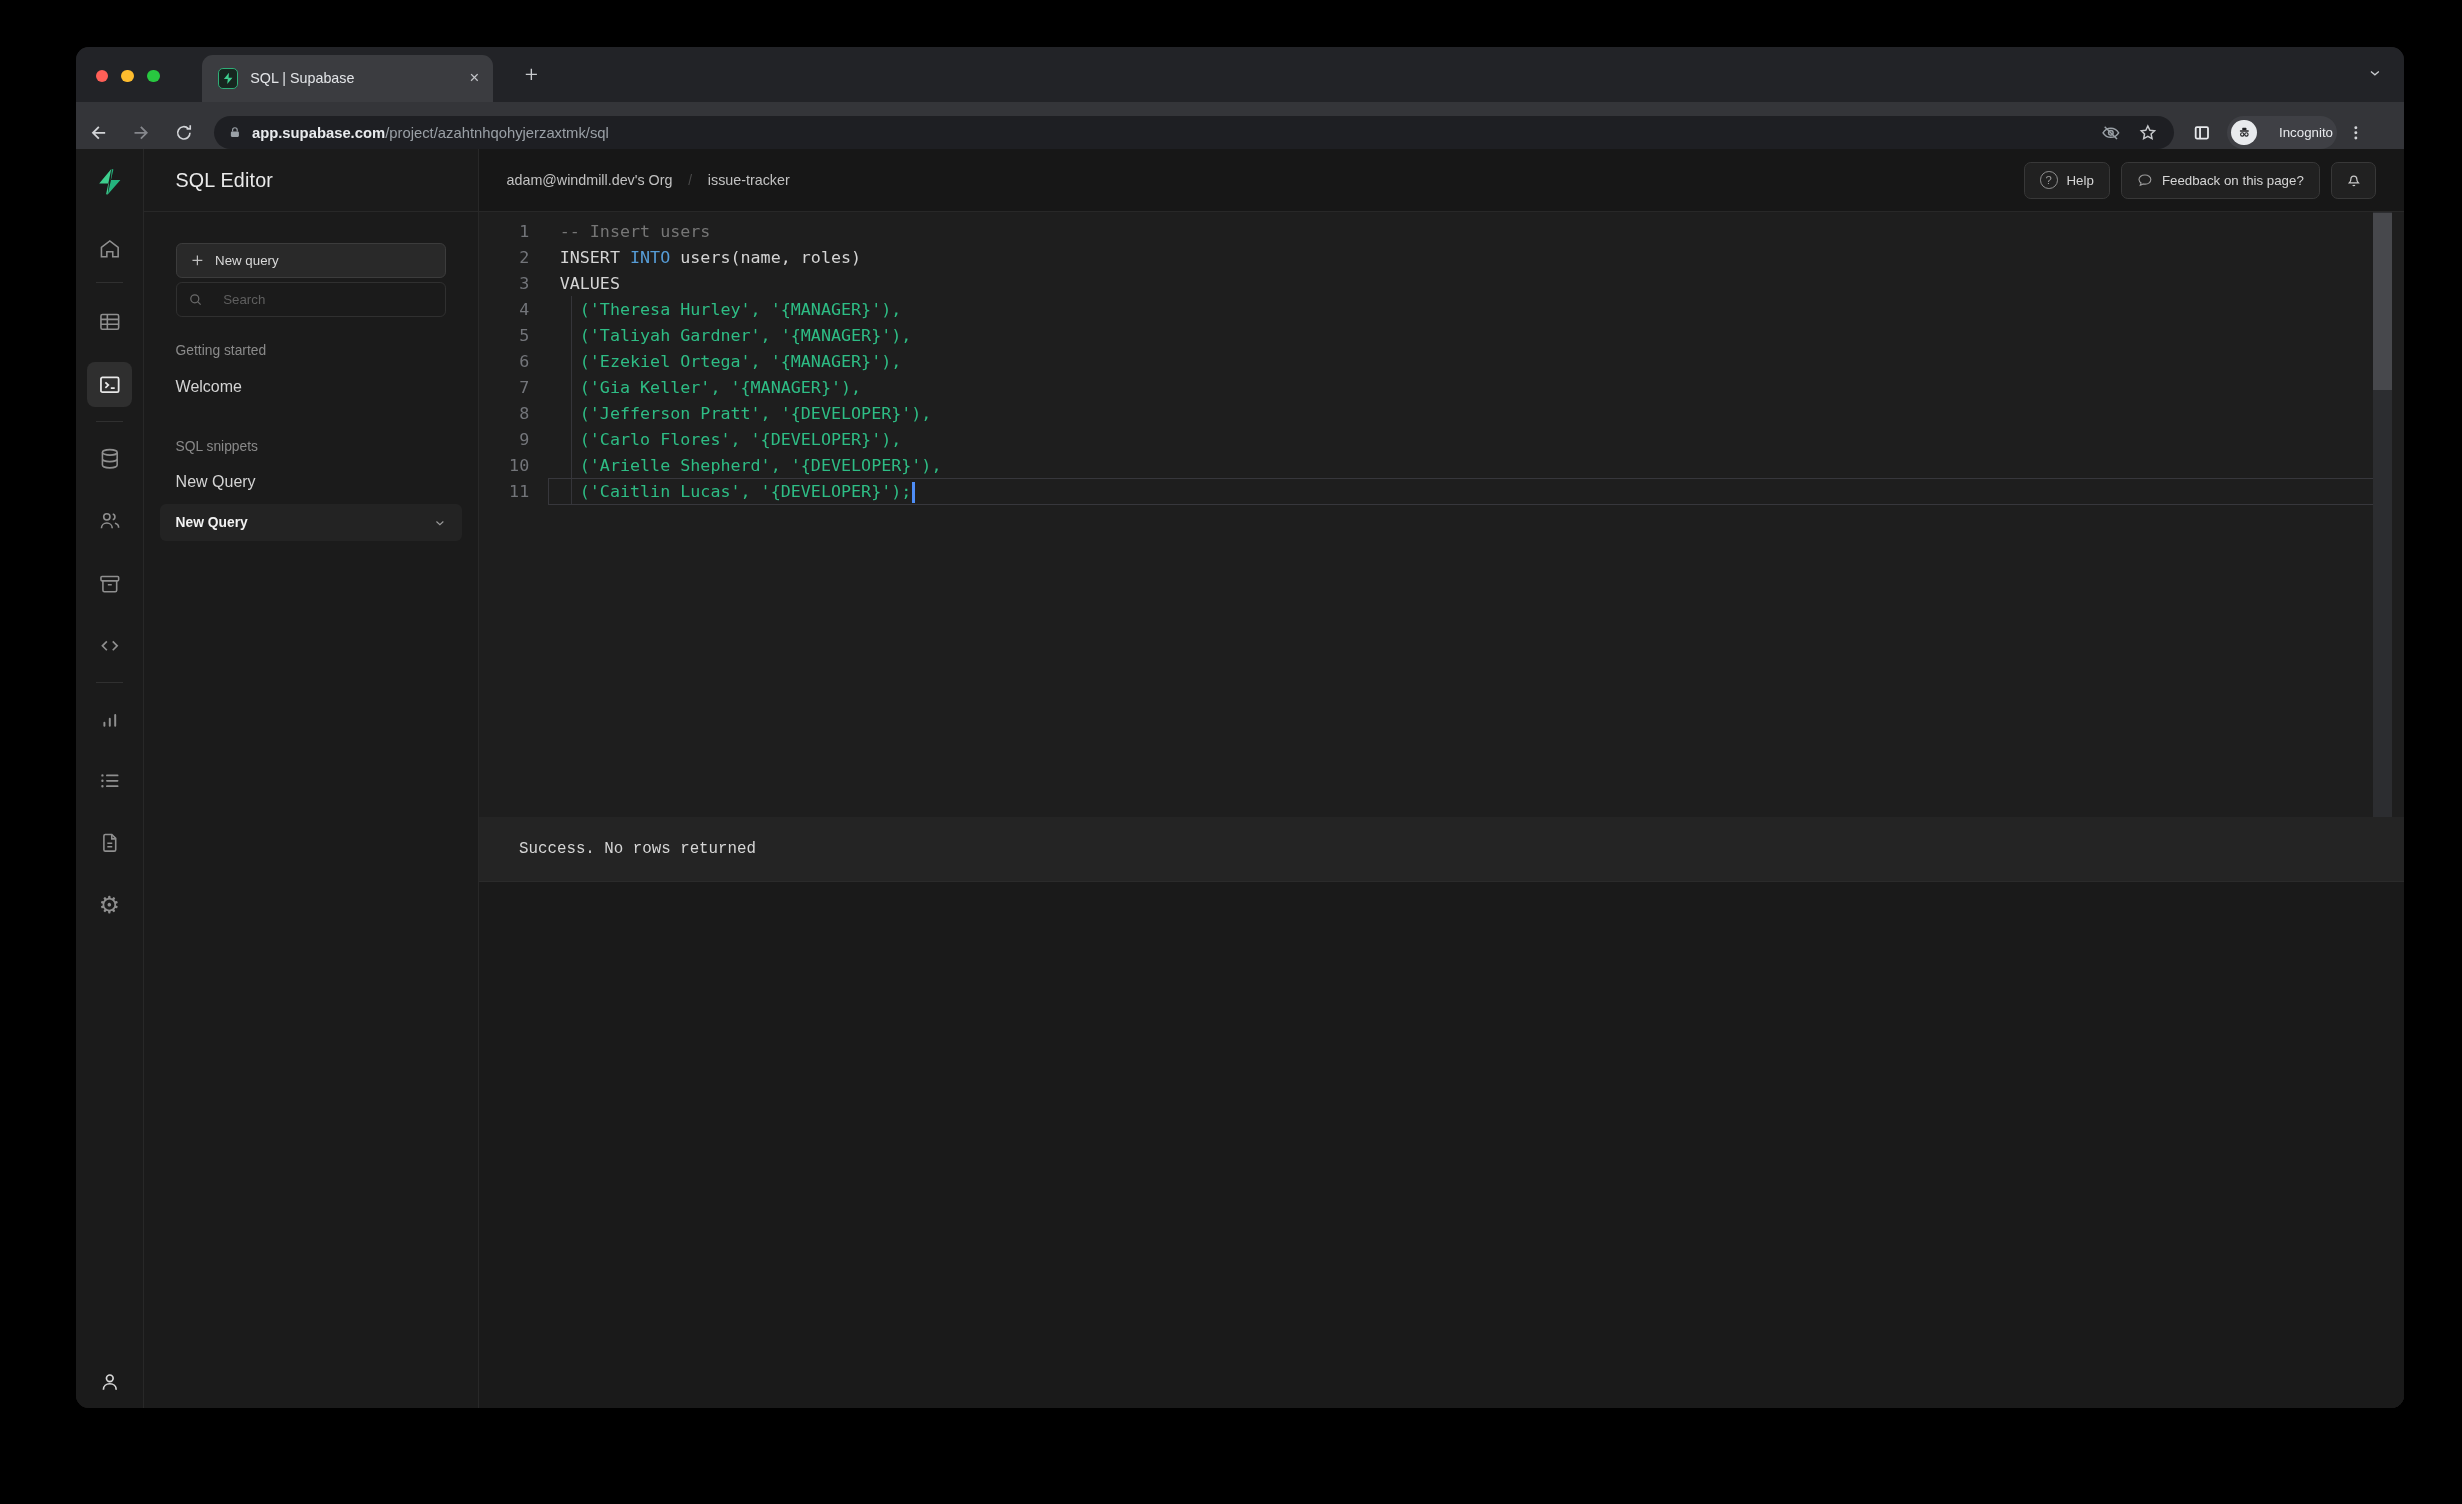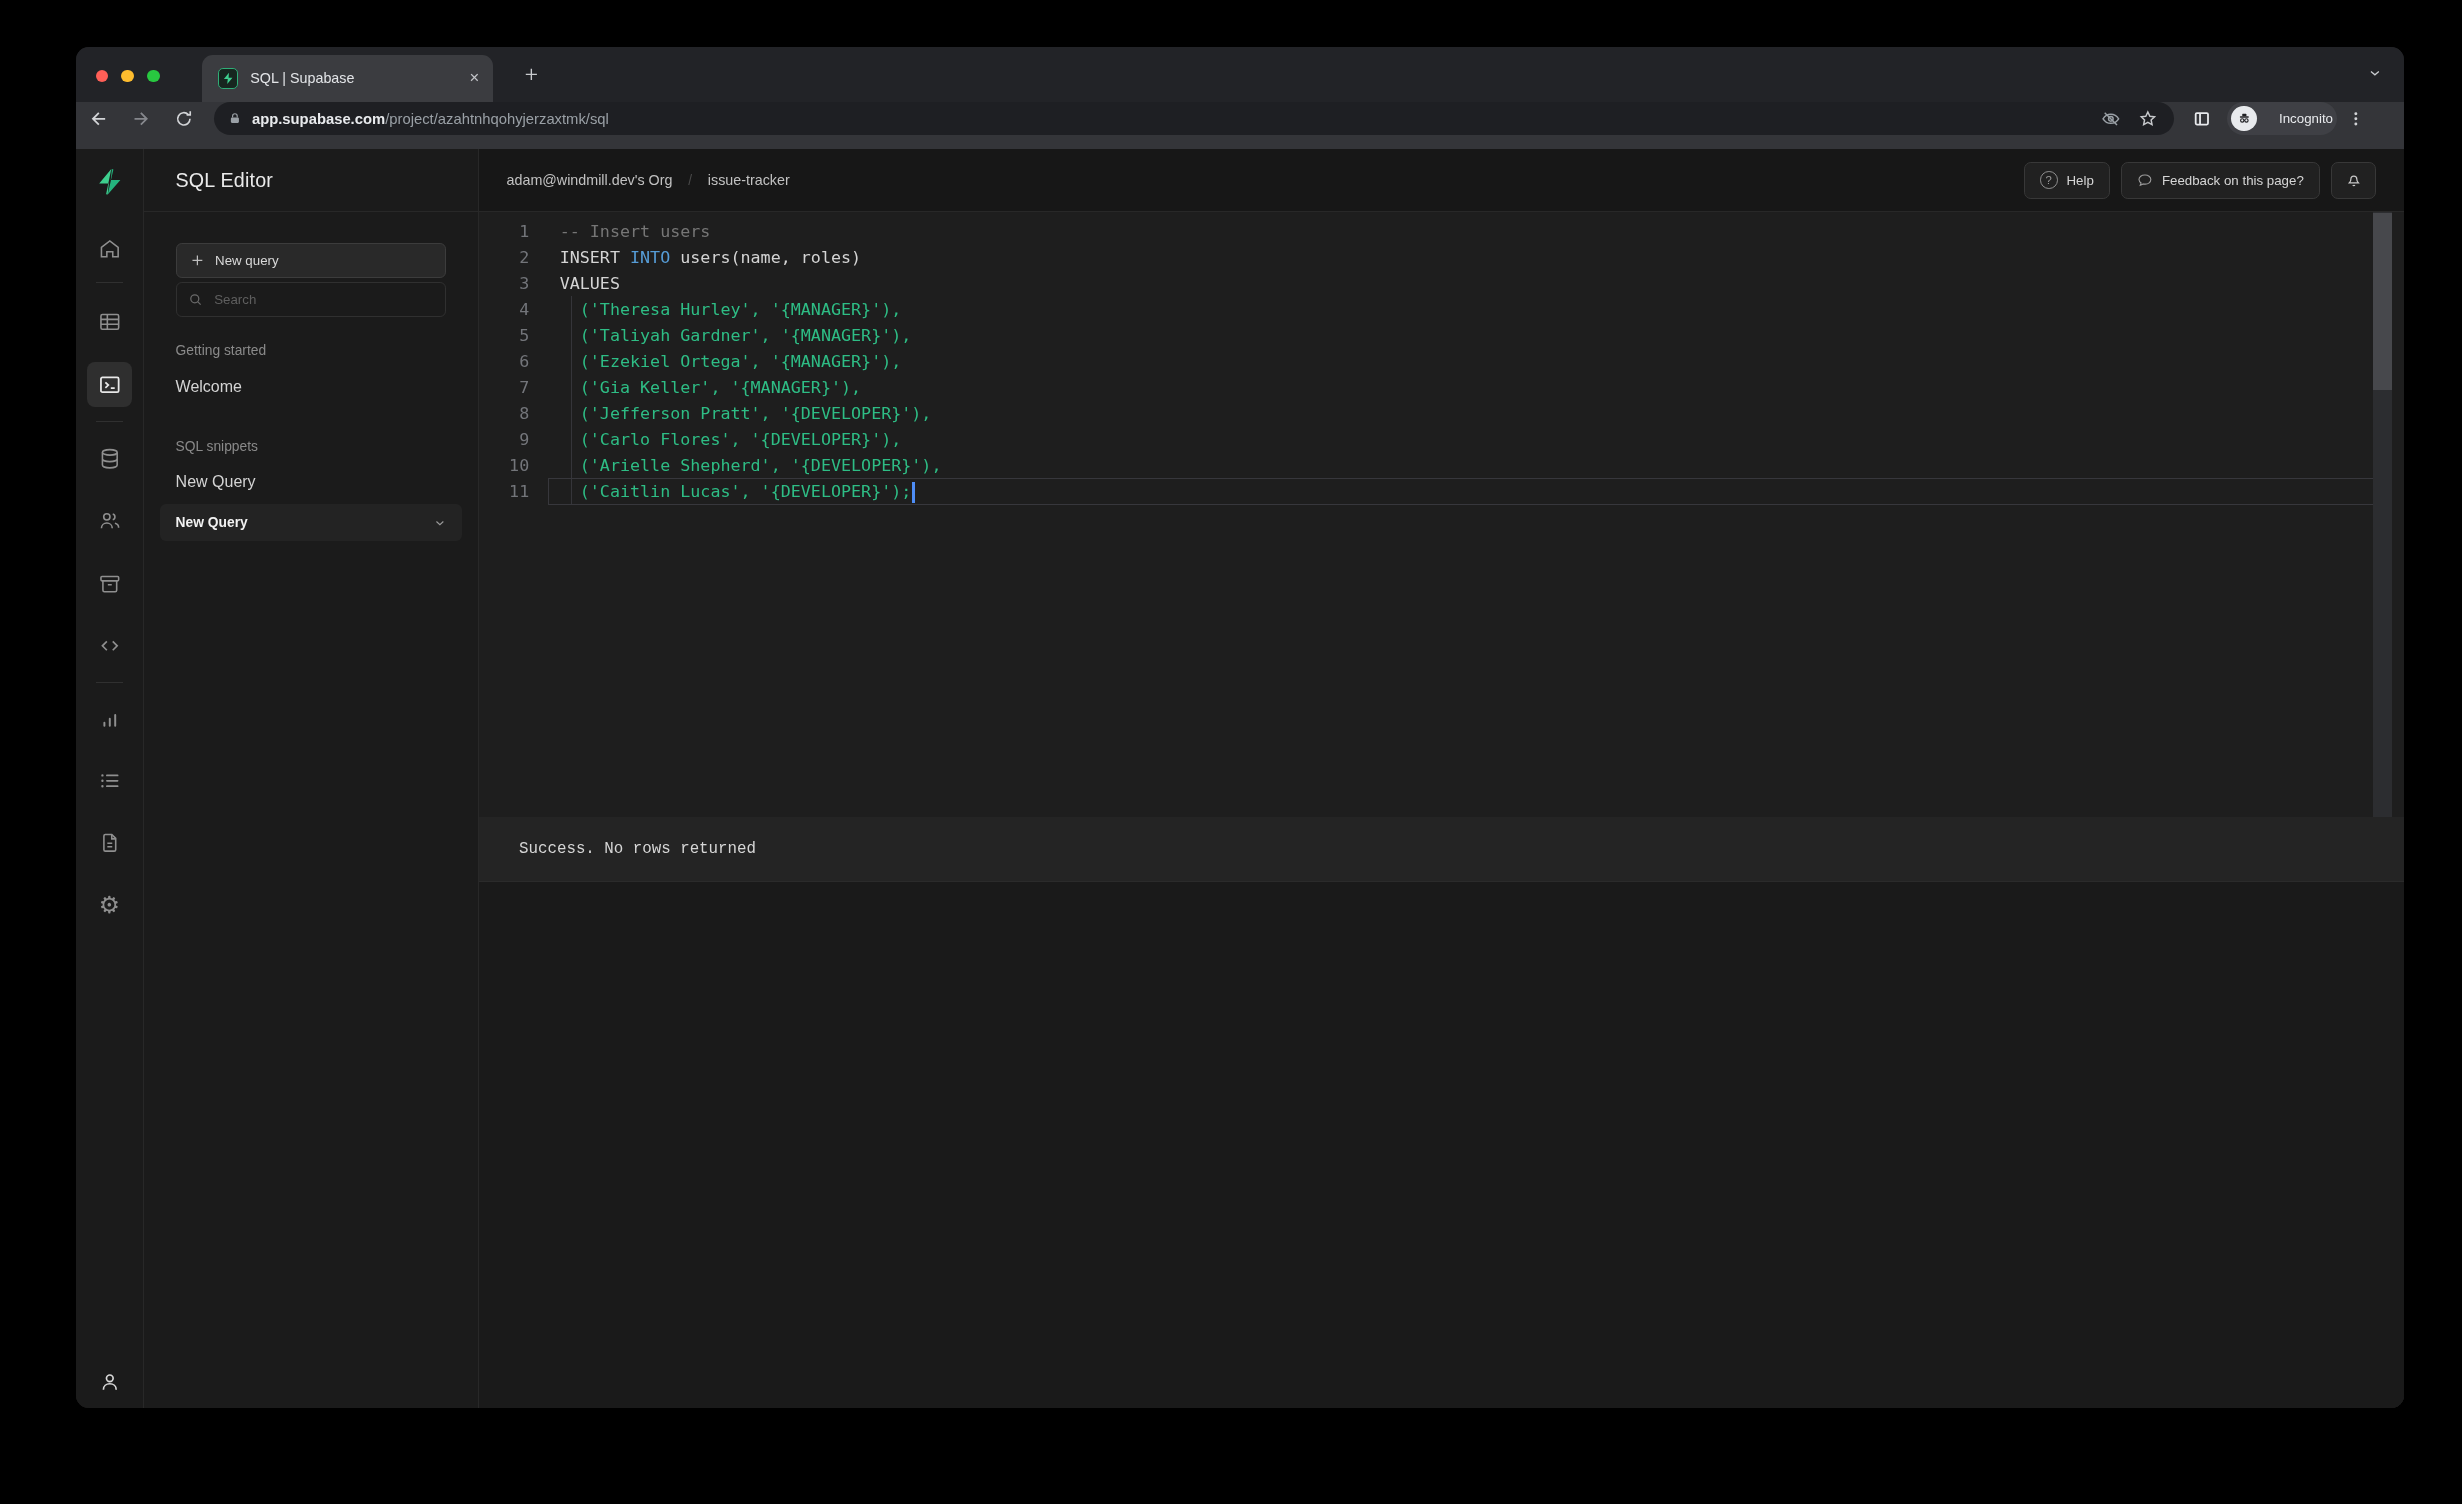--- a/index.html
+++ b/index.html
@@ -26,21 +26,21 @@
   }
   .favicon {
     width:20.7px; height:20.7px; border-radius:4.9px; border:1.5px solid #2fae77;
     display:flex; align-items:center; justify-content:center; background:#17261f; flex:none;
   }
   .tab-title { flex:1; color:#e3e5e8; font-size:14.3px; white-space:nowrap; overflow:hidden; }
   .tab-close { color:#c3c5c9; font-size:16.7px; line-height:1; cursor:default; }
   .newtab-btn { position:absolute; left:441px; top:12.8px; width:29.6px; height:29.6px; display:flex; align-items:center; justify-content:center; }
   .strip-chevron { position:absolute; right:21.7px; top:17.7px; }
   
-  .toolbar { height:47px; background:#343539; display:flex; align-items:flex-start; padding:0 34px 0 5.9px; }
+  .toolbar { height:47px; background:#343539; display:flex; align-items:flex-end; padding:0 34px 0 5.9px; }
   .nav-btn { width:33px; height:33px; margin-right:9.9px; display:flex; align-items:center; justify-content:center; flex:none; }
   .omnibox {
     flex:1; height:33px; margin-left:3.9px; margin-right:11.8px; background:#1e1f23;
     border-radius:16.7px; display:flex; align-items:center; padding:0 15.8px 0 13.8px; gap:9.9px; min-width:0;
   }
   .url { flex:1; font-size:14.8px; white-space:nowrap; overflow:hidden; }
   .url-host { color:#e8eaed; font-weight:bold; }
   .url-path { color:#9aa0a6; }
   .omni-icon { flex:none; margin-left:7.9px; }
   .panel-btn { width:33px; height:33px; display:flex; align-items:center; justify-content:center; flex:none; }
@@ -61,21 +61,21 @@
   
   .sidepanel { width:335px; flex:none; background:#1b1b1b; border-right:1px solid #282828; display:flex; flex-direction:column; }
   .sidepanel-header { height:63px; flex:none; border-bottom:1px solid #282828; display:flex; align-items:center; padding-left:31.5px; }
   .sidepanel-title { color:#eaeaea; font-size:19.7px; letter-spacing:0.2px; }
   .sidepanel-body { padding:30.5px 15.8px 0 15.8px; }
   .btn-newquery {
     display:flex; align-items:center; gap:9.9px; height:35px; margin:0 15.8px; padding:0 13.8px;
     background:#292929; border:1px solid #3c3c3c; border-radius:5.9px; color:#d9d9d9; font-size:13.3px;
   }
   .search-box {
-    display:flex; align-items:center; gap:9px; height:35px; margin:4.9px 15.8px 0 15.8px; padding:0 11.8px;
+    display:flex; align-items:center; gap:18px; height:35px; margin:4.9px 15.8px 0 15.8px; padding:0 11.8px;
     background:transparent; border:1px solid #303030; border-radius:5.9px;
   }
   .search-box input {
     flex:1; background:transparent; border:none; outline:none; color:#cfcfcf; font-size:13.3px;
     font-family:"Liberation Sans", sans-serif;
   }
   .search-box input::placeholder { color:#5f5f5f; }
   .side-section { margin:25.6px 15.8px 0 15.8px; color:#8a8a8a; font-size:13.8px; }
   .side-item { margin:19.7px 15.8px 0 15.8px; color:#d4d4d4; font-size:16px; }
   .side-section.snippets { margin-top:43px; }

